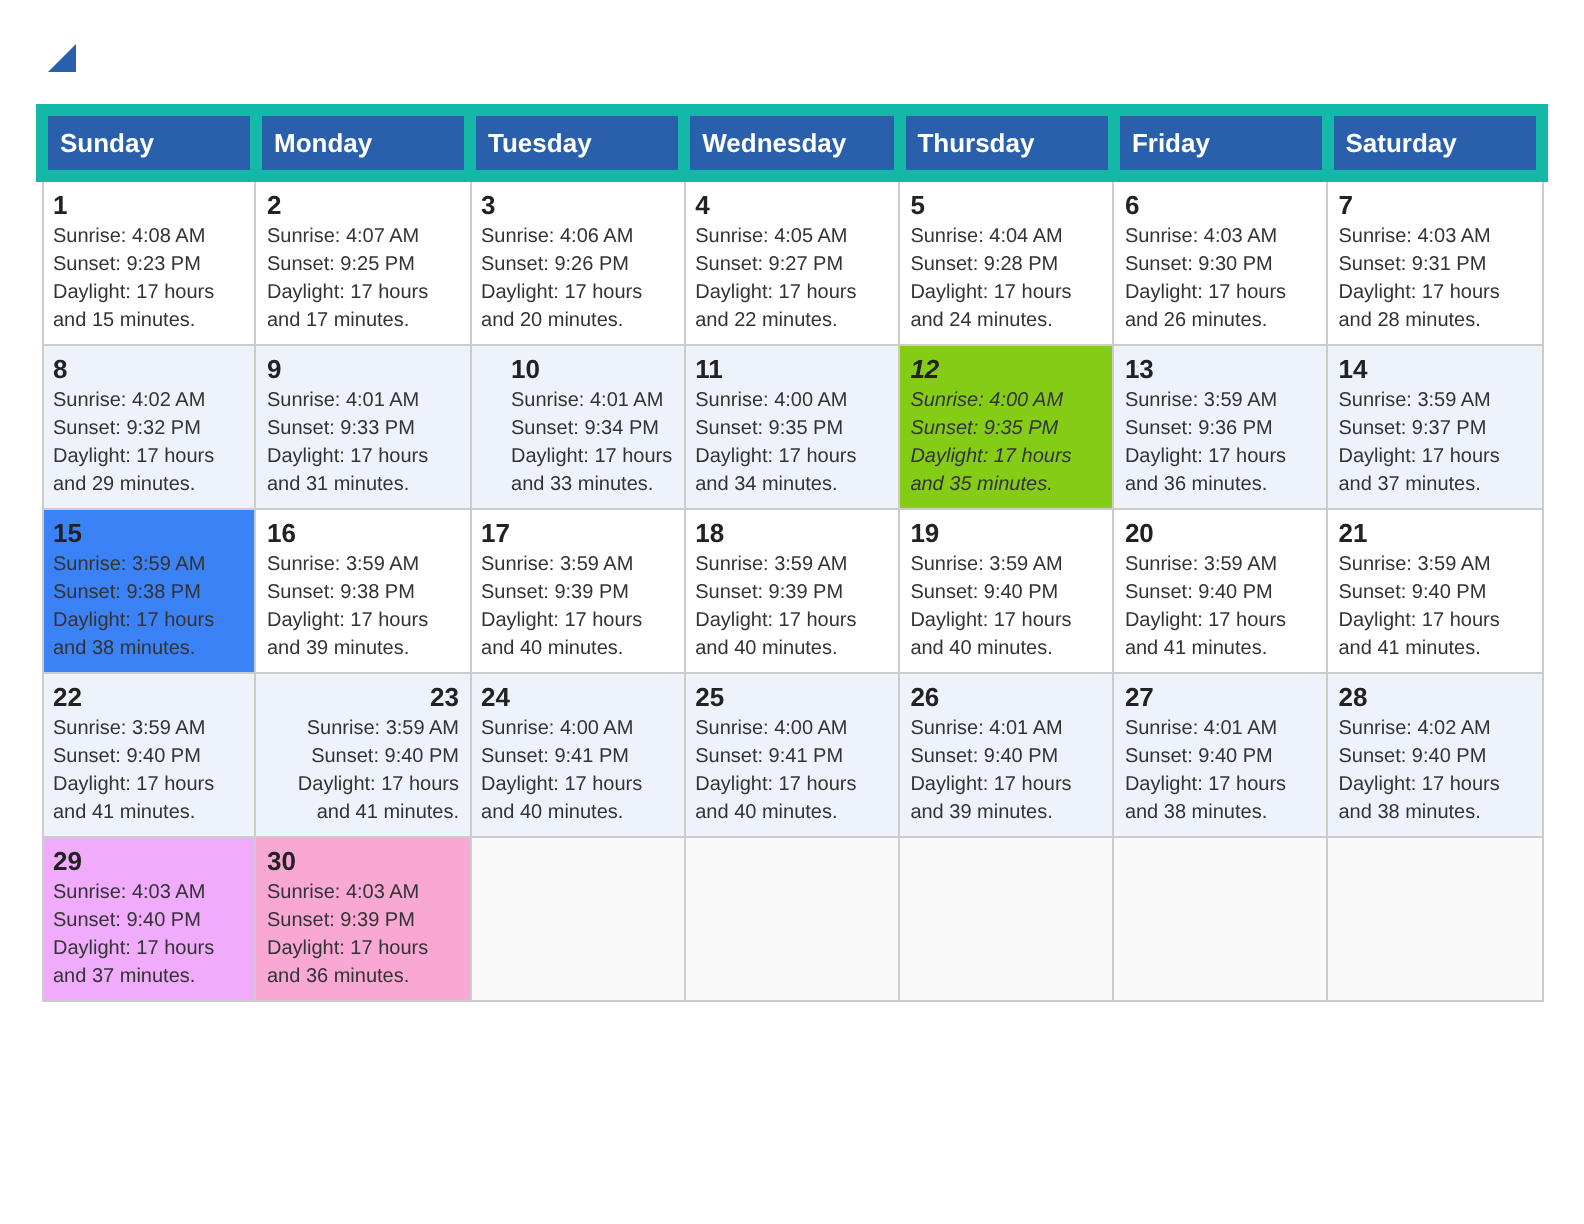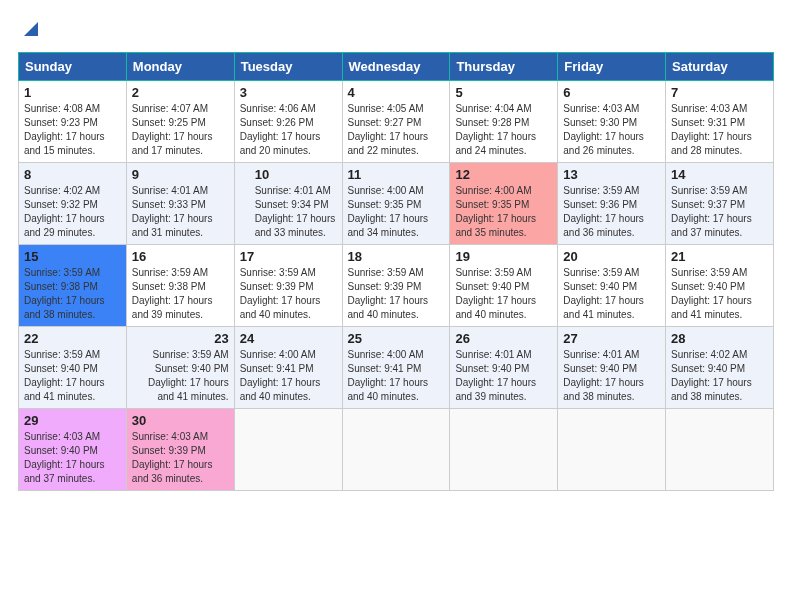--- a/index.html
+++ b/index.html
@@ -56,21 +56,21 @@
       border-collapse: collapse;
       font-size: 10.5px;
     }
     .calendar th {
       background: #2a5fac;
       color: #fff;
       text-align: left;
       padding: 6px 6px;
       font-size: 13px;
       font-weight: bold;
-      border: 1px solid #14b8a6;
+      border: 6px solid #14b8a6;
     }
     .calendar td {
       vertical-align: top;
       border: 1px solid #ccc;
       padding: 4px 5px;
       width: 108px;
       min-height: 70px;
       background: #fff;
     }
     .calendar tr:nth-child(even) td {
@@ -175,21 +175,21 @@
             <div class="day-info">Sunrise: 4:01 AM<br>Sunset: 9:33 PM<br>Daylight: 17 hours and 31 minutes.</div>
           </td>
           <td style="background: rgb(238, 242, 251); padding-left: 20px;">
             <span class="day-num">10</span>
             <div class="day-info">Sunrise: 4:01 AM<br>Sunset: 9:34 PM<br>Daylight: 17 hours and 33 minutes.</div>
           </td>
           <td style="background: rgb(238, 242, 251);">
             <span class="day-num">11</span>
             <div class="day-info">Sunrise: 4:00 AM<br>Sunset: 9:35 PM<br>Daylight: 17 hours and 34 minutes.</div>
           </td>
-          <td style="background: #fca5a5;">
+          <td style="background: #84cc16; font-style: italic;">
             <span class="day-num">12</span>
             <div class="day-info">Sunrise: 4:00 AM<br>Sunset: 9:35 PM<br>Daylight: 17 hours and 35 minutes.</div>
           </td>
           <td style="background: rgb(238, 242, 251);">
             <span class="day-num">13</span>
             <div class="day-info">Sunrise: 3:59 AM<br>Sunset: 9:36 PM<br>Daylight: 17 hours and 36 minutes.</div>
           </td>
           <td style="background: rgb(238, 242, 251);">
             <span class="day-num">14</span>
             <div class="day-info">Sunrise: 3:59 AM<br>Sunset: 9:37 PM<br>Daylight: 17 hours and 37 minutes.</div>

